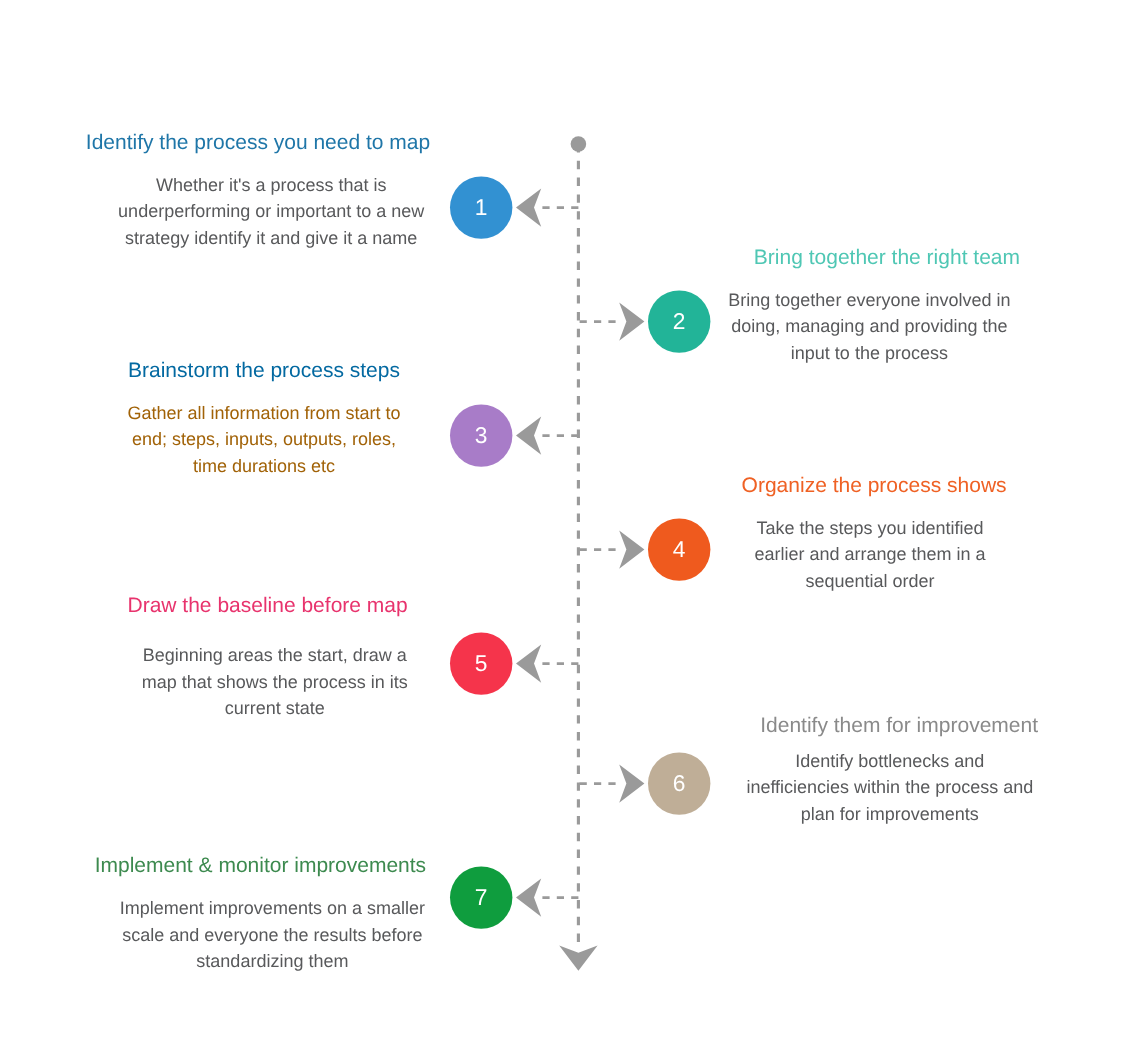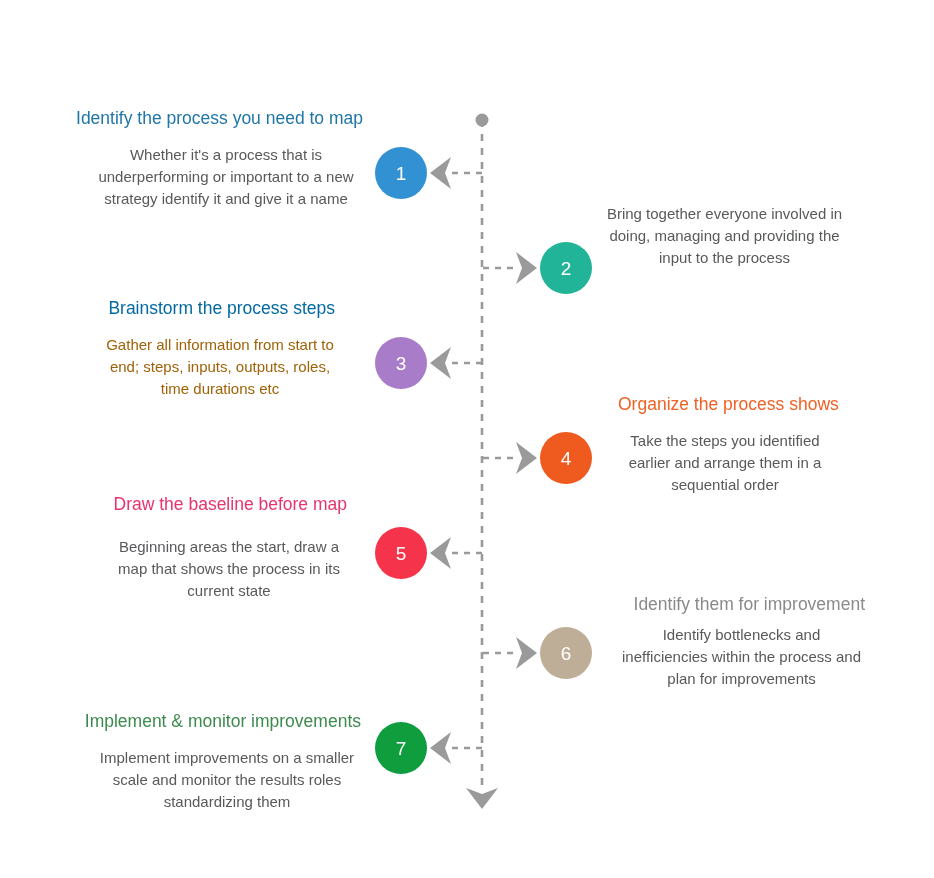--- a/index.html
+++ b/index.html
@@ -52,21 +52,21 @@
   .step-text.left  { text-align: right; }
   .step-text.right { text-align: left;  }
 
   .step-heading {
     font-size: 17.5px;
     font-weight: 400;
     line-height: 1.3;
     margin: 0 0 14px 0;
     white-space: nowrap;
   }
-  .step-text.left  .step-heading { text-align: right; }
+  .step-text.left  .step-heading { text-align: center; }
   .step-text.right .step-heading { text-align: right; }
 
   .step-desc {
     font-size: 15px;
     line-height: 1.47;
     color: #58595b;
     margin: 0;
     text-align: center;
   }
 </style>
@@ -110,20 +110,21 @@
   </div>
   <div class="step-text left" style="left:67px; top:107px; width:296px;">
     <div class="step-heading" style="color: rgb(31, 118, 168);">Identify the process you need to map</div>
     <div class="step-desc" style="margin-left: 22px; color: rgb(88, 89, 91);">Whether it's a process that is underperforming or important to a new strategy identify it and give it a name</div>
   </div>
 
   <div class="step-node" style="left: 540px; top: 242px; background: rgb(34, 180, 152);">
     <span style="color: rgb(255, 255, 255);">2</span>
   </div>
   <div class="step-text right" style="left:603px; top:203px; width:247px;">
+    <div class="step-heading" style="color: rgb(79, 199, 180);">Bring together the right team</div>
     <div class="step-desc" style="margin-right: 4px; color: rgb(88, 89, 91);">Bring together everyone involved in doing, managing and providing the input to the process</div>
   </div>
 
   <div class="step-node" style="left: 375px; top: 337px; background: rgb(168, 124, 200);">
     <span style="color: rgb(255, 255, 255);">3</span>
   </div>
   <div class="step-text left" style="left:105px; top:297px; width:230px;">
     <div class="step-heading" style="color: #0369a1;">Brainstorm the process steps</div>
     <div class="step-desc" style="color: #a16207;">Gather all information from start to end; steps, inputs, outputs, roles, time durations etc</div>
   </div>
@@ -150,16 +151,16 @@
   <div class="step-text right" style="left:618px; top:593px; width:247px;">
     <div class="step-heading" style="color: rgb(138, 138, 138);">Identify them for improvement</div>
     <div class="step-desc" style="margin-top: -6px; color: rgb(88, 89, 91);">Identify bottlenecks and inefficiencies within the process and plan for improvements</div>
   </div>
 
   <div class="step-node" style="left: 375px; top: 722px; background: rgb(15, 157, 62);">
     <span style="color: rgb(255, 255, 255);">7</span>
   </div>
   <div class="step-text left" style="left:73px; top:710px; width:288px;">
     <div class="step-heading" style="color: rgb(61, 138, 79);">Implement &amp; monitor improvements</div>
-    <div class="step-desc" style="margin-left: 20px; color: rgb(88, 89, 91);">Implement improvements on a smaller scale and monitor the results roles standardizing them</div>
+    <div class="step-desc" style="margin-left: 20px; color: rgb(88, 89, 91);">Implement improvements on a smaller scale and everyone the results before standardizing them</div>
   </div>
 
 </div>
 
 </body></html>

